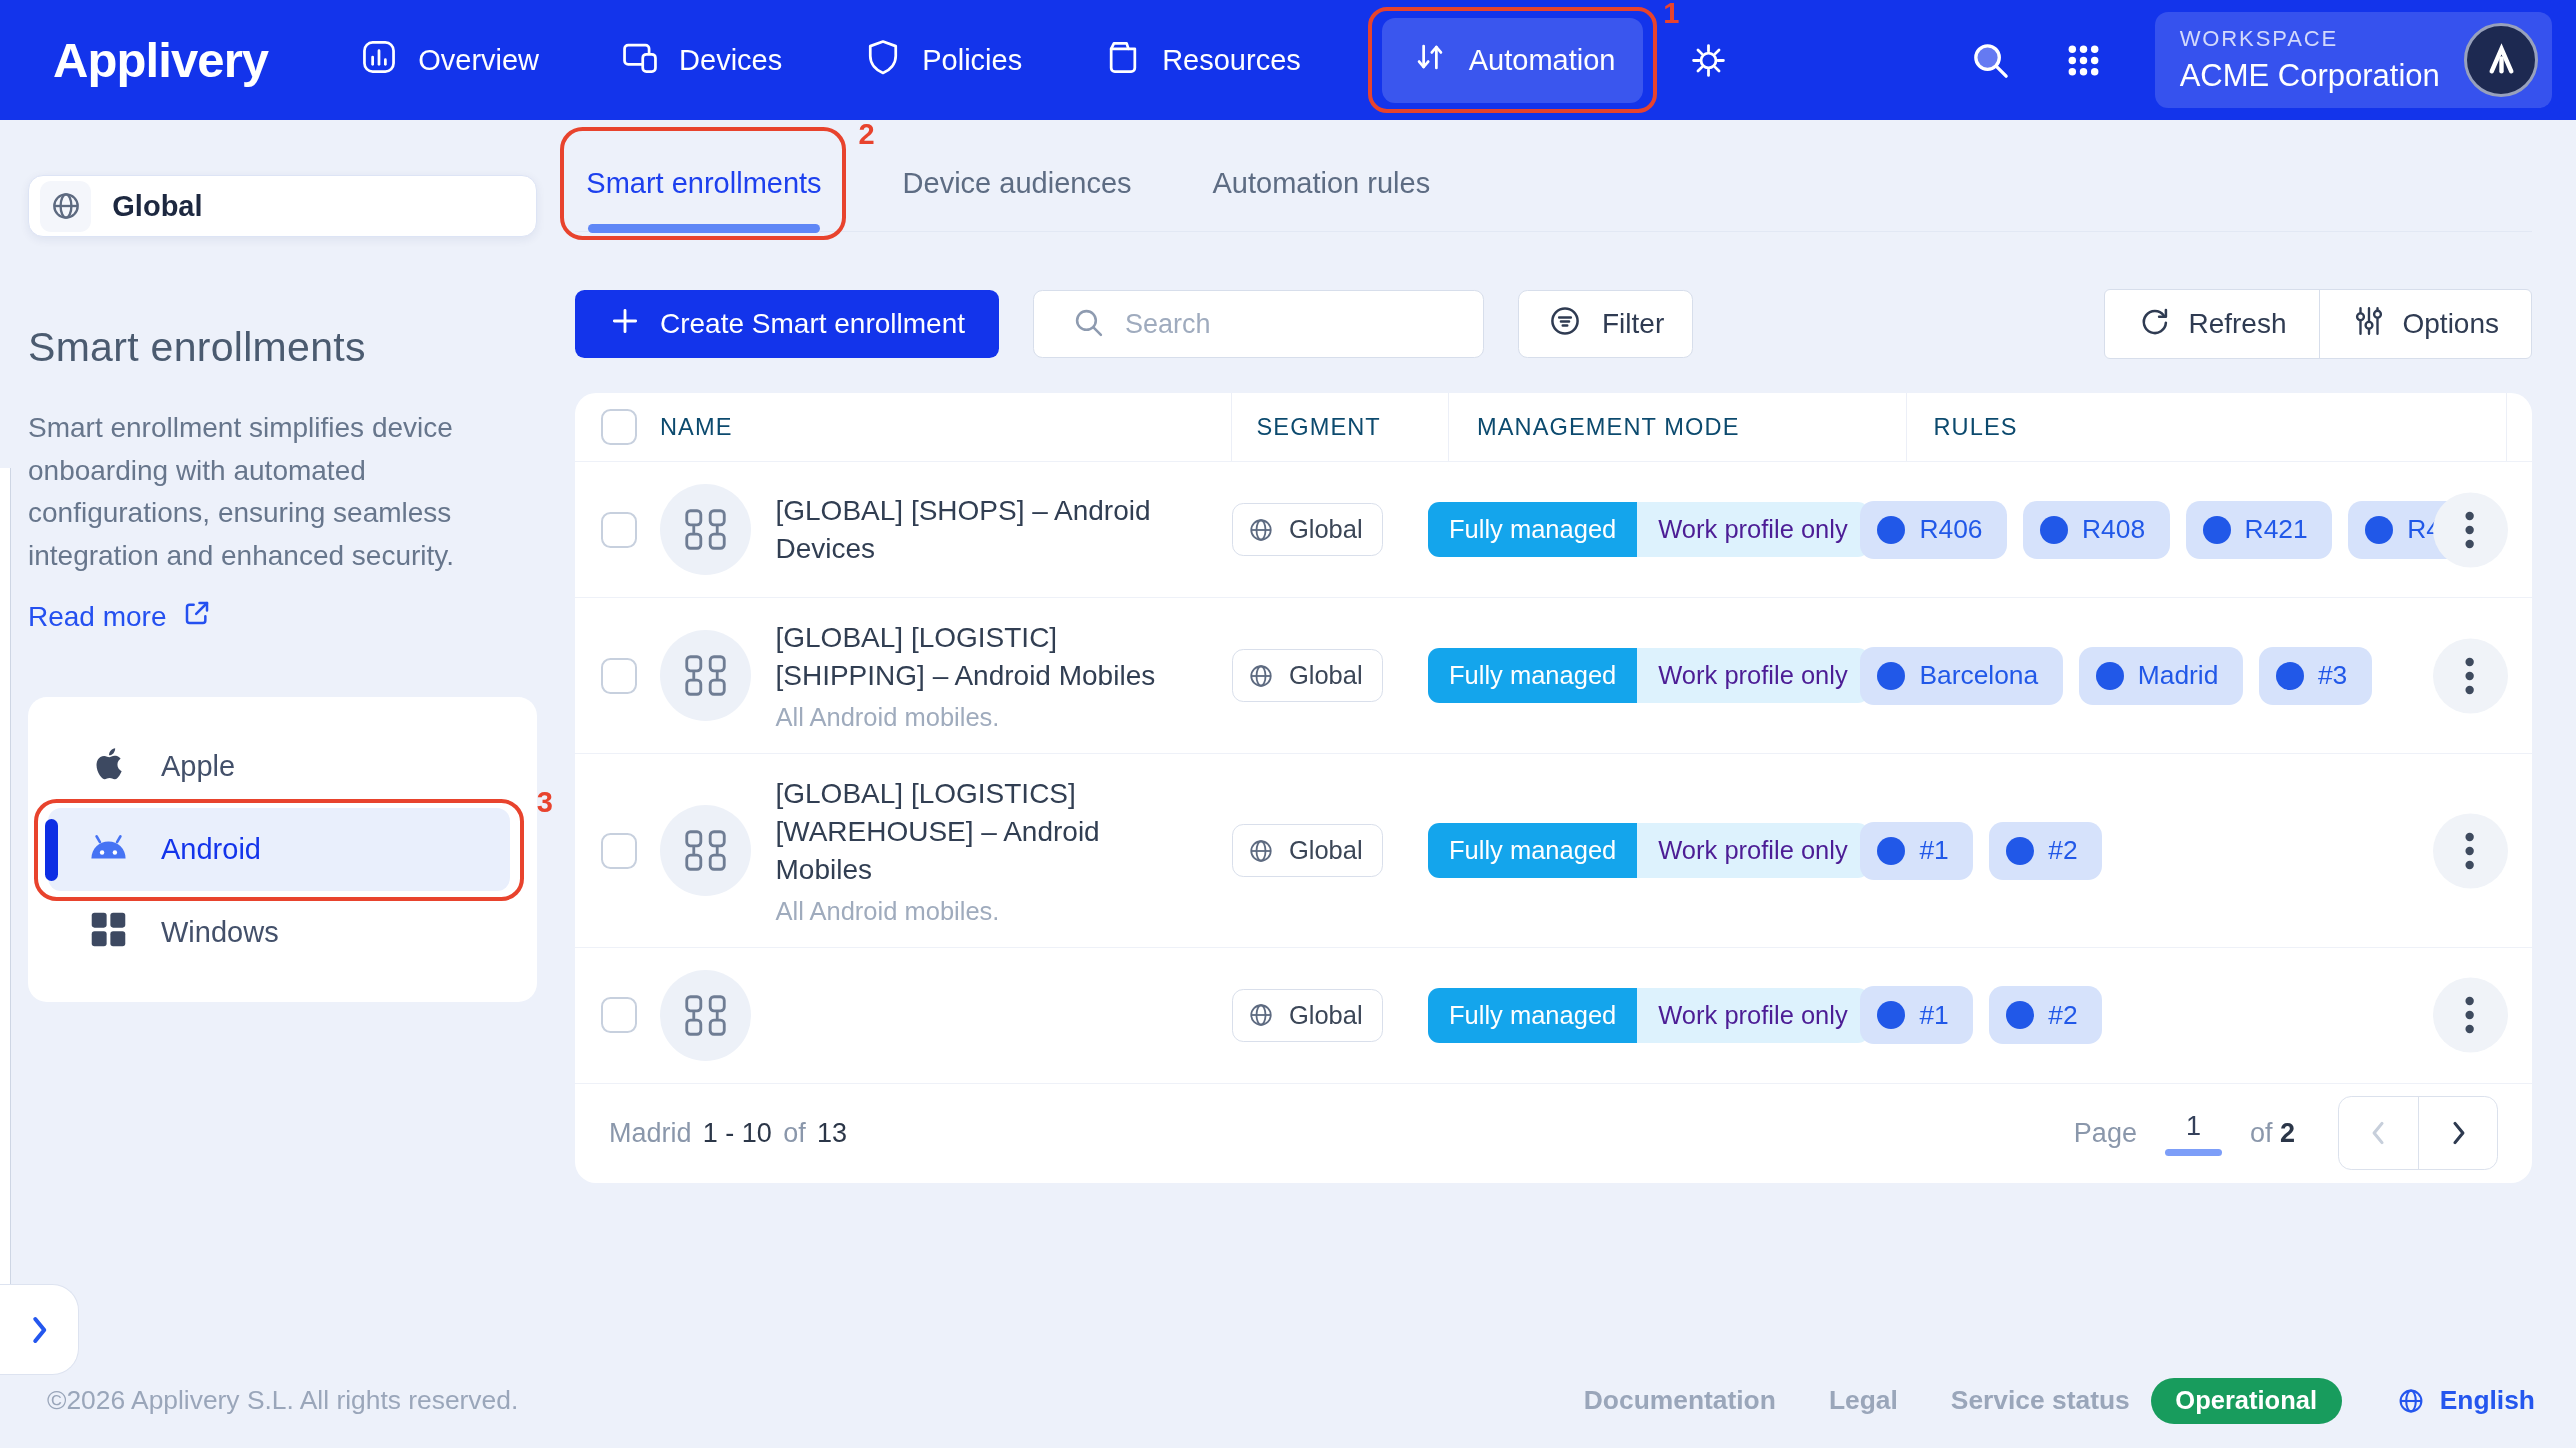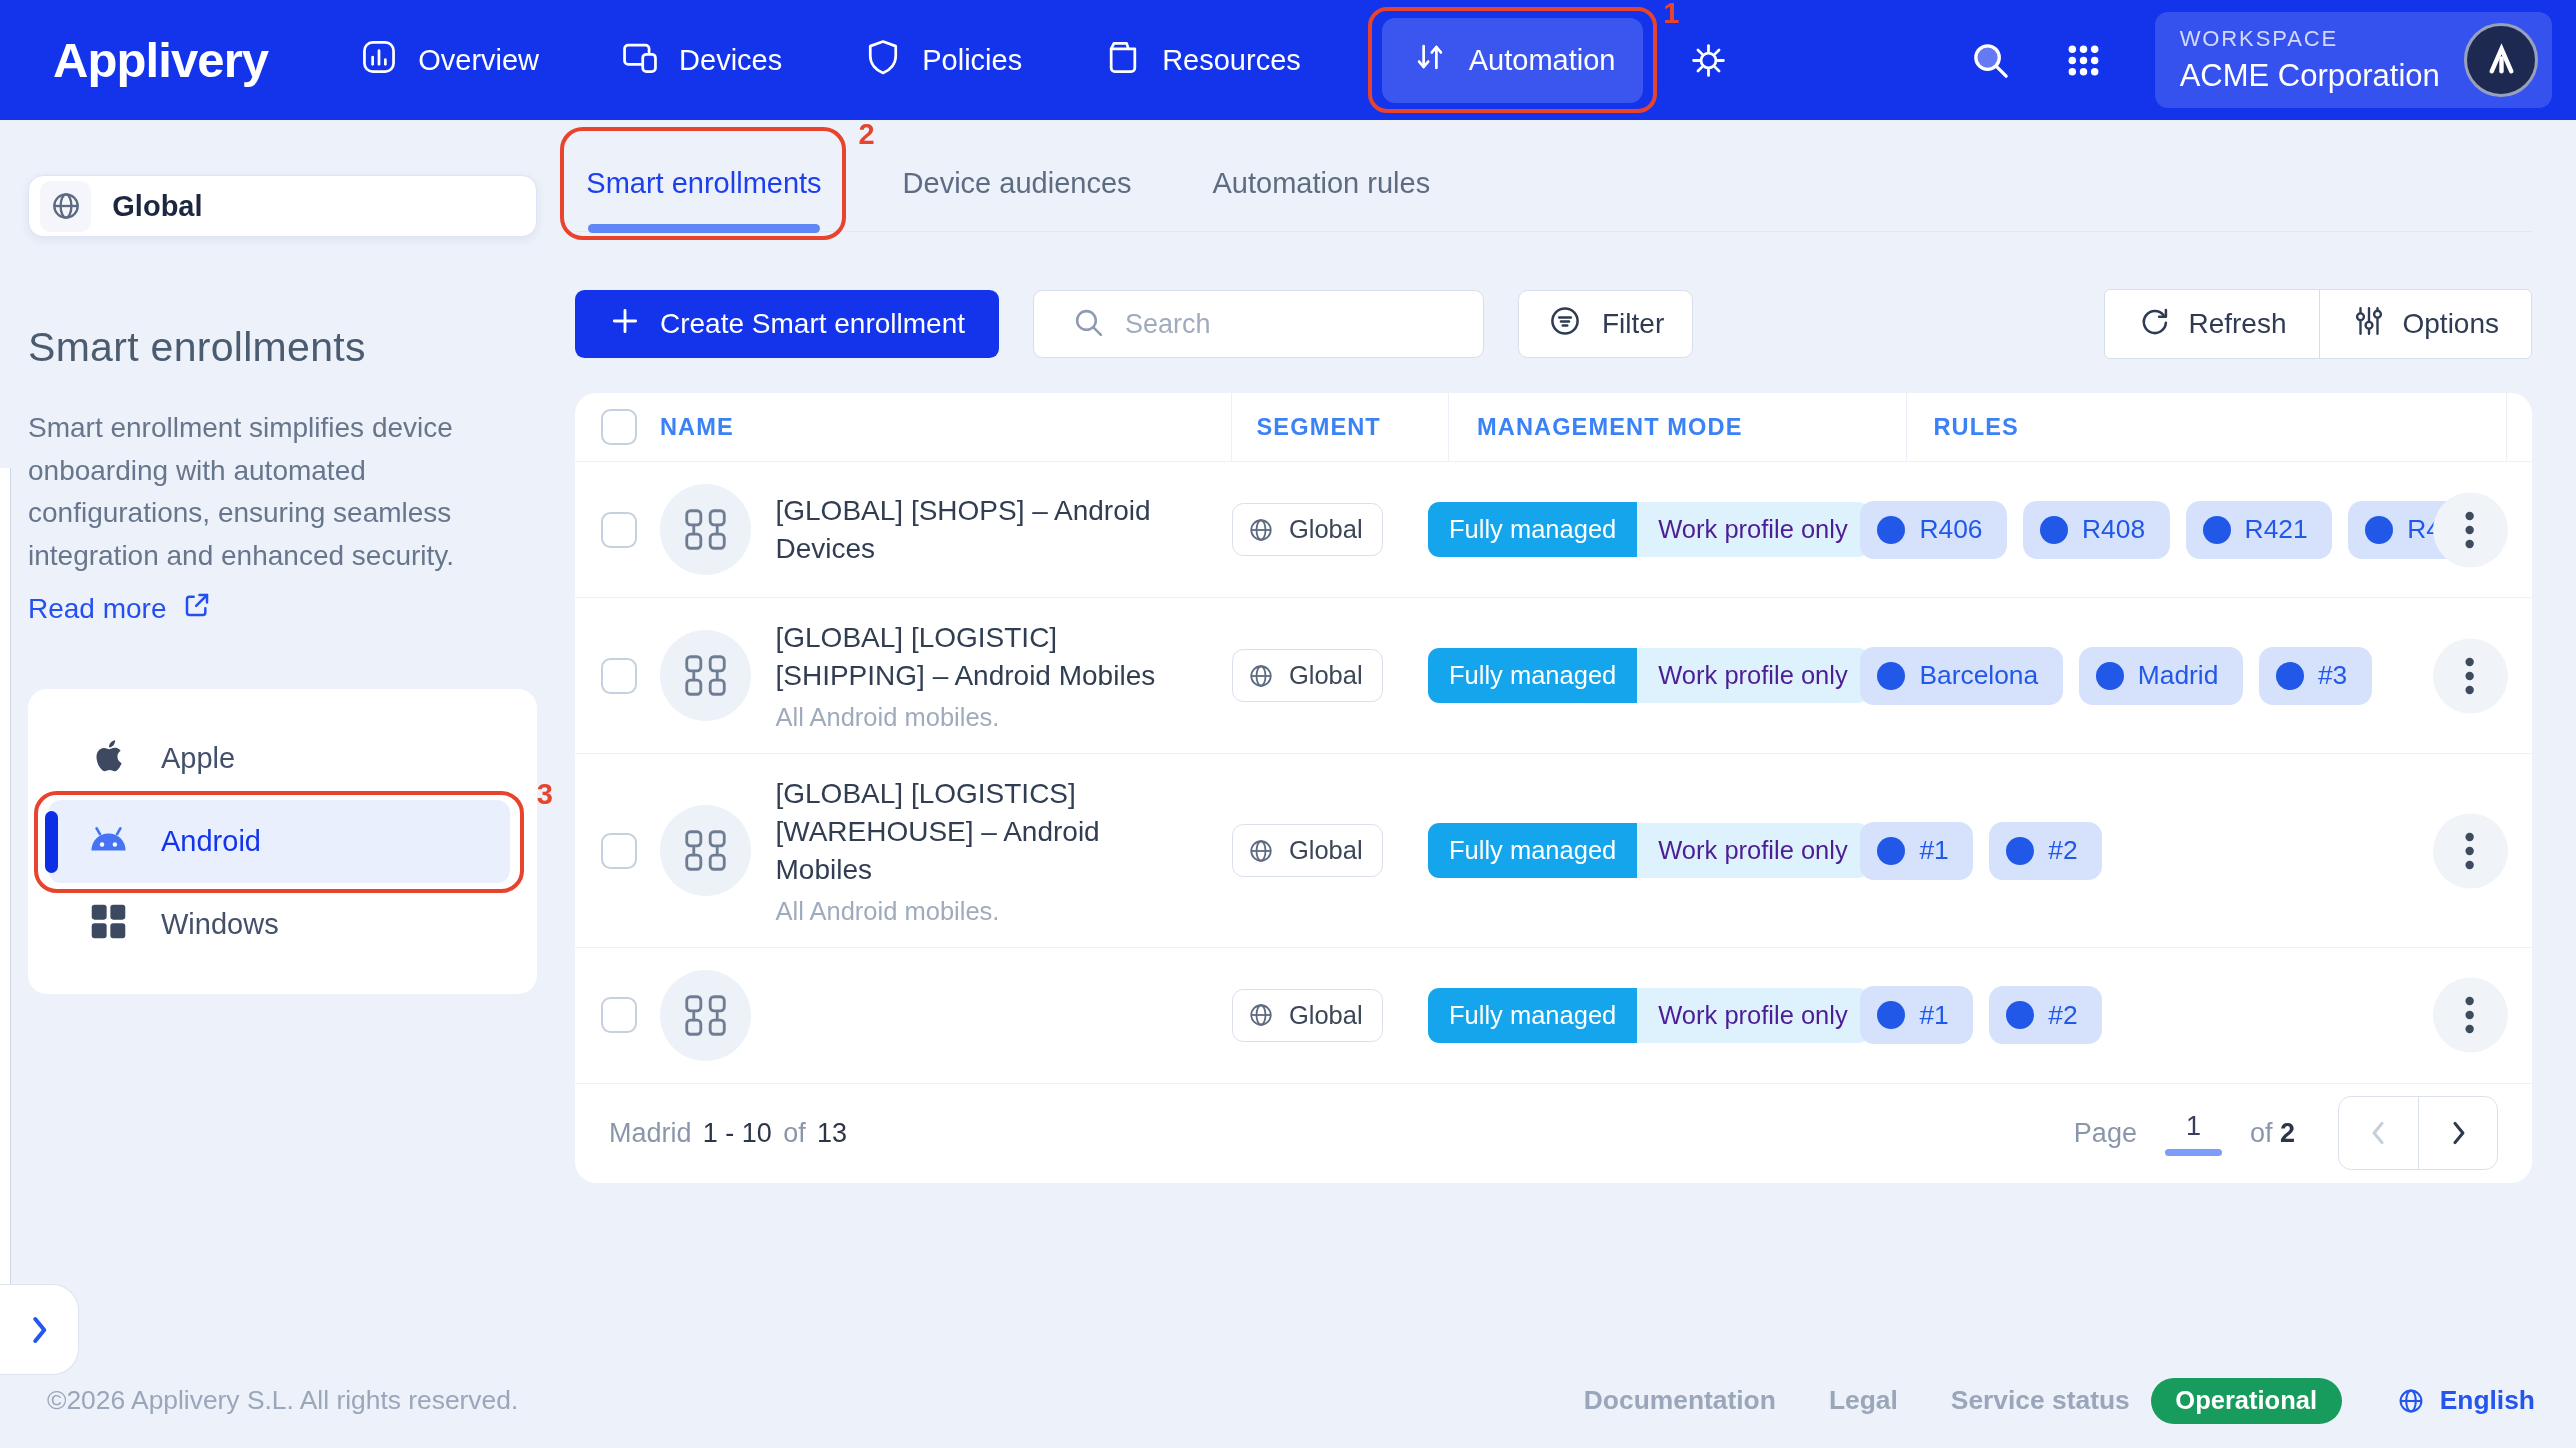--- a/index.html
+++ b/index.html
@@ -48,21 +48,21 @@
   
   .scope-box {
     height:62px; background:#fff; border:1.9px solid #dde4f5; border-radius:15px;
     display:flex; align-items:center; gap:21px; padding:0 11.3px;
     box-shadow:0 2.8px 9.4px rgba(24,44,104,.07); cursor:pointer;
   }
   .scope-icon { width:51px; height:51px; border-radius:11.3px; background:#f4f6fb; display:grid; place-items:center; }
   .scope-label { font-size:29px; color:#1d2840; font-weight:700; }
   .side-title { margin-top:87px; font-size:41px; font-weight:500; color:#4b5b70; letter-spacing:0.3px; }
   .side-desc { margin-top:36px; font-size:28px; line-height:1.52; color:#67768c; }
-  .read-more { margin-top:13px; display:inline-flex; align-items:center; gap:15px; font-size:28px; color:#2450f0; cursor:pointer; }
+  .read-more { margin-top:21px; display:inline-flex; align-items:center; gap:15px; font-size:28px; color:#2450f0; cursor:pointer; }
   .platform-card { margin-top:62px; background:#fff; border-radius:19px; padding:28px 0; position:relative; }
   .platform-item {
     height:83px; display:flex; align-items:center; gap:32px; padding-left:60px;
     font-size:29px; color:#43506a; cursor:pointer; position:relative;
   }
   .platform-item svg { width:41px; height:41px; flex-shrink:0; }
   .platform-item.active {
     margin:0 27px 0 20px; padding-left:40px; background:#e9effc; border-radius:13.2px; color:#1334eb;
   }
   .active-bar { position:absolute; left:-2.8px; top:10.4px; bottom:10.4px; width:12.3px; border-radius:7.5px; background:#0d2ee4; }
@@ -88,21 +88,21 @@
   .search-box input { border:none; outline:none; flex:1; font-size:27px; color:#3a4660; font-family:inherit; background:transparent; }
   .search-box input::placeholder { color:#9fabbe; }
   .btn-light { background:#fff; border:1.9px solid #d7deeb; color:#2f3b52; padding:0 28px; }
   .right-group { margin-left:auto; display:flex; background:#fff; border:1.9px solid #d7deeb; border-radius:6px; overflow:hidden; }
   .group-btn { height:68px; display:flex; align-items:center; gap:17px; padding:0 32px; font-size:28px; color:#2f3b52; cursor:pointer; }
   .group-btn + .group-btn { border-left:1.9px solid #d7deeb; }
 
   
   .card { margin-top:34px; background:#fff; border-radius:21px; overflow:hidden; position:relative; }
   .thead { display:flex; align-items:stretch; height:68px; }
-  .th { display:flex; align-items:center; font-size:23.6px; color:#3b82f6; letter-spacing:1.1px;font-weight:bold; }
+  .th { display:flex; align-items:center; font-size:23.6px; color:#0c4a6e; letter-spacing:1.1px; }
   .th + .th { border-left:1.9px solid #eceff7;margin-left:24px; }
   .col-name { width:632px; padding-left:26.4px; flex-shrink:0; }
   .col-seg { width:193px; padding-left:24.5px; flex-shrink:0; }
   .col-mode { width:434px; padding-left:28px; flex-shrink:0; }
   .col-rules { width:576px; padding-left:26.4px; flex-shrink:0; }
   .col-device { flex:1; padding-left:34px; white-space:nowrap; }
   .checkbox { width:36px; height:36px; border:2.8px solid #c7d0de; border-radius:9.4px; background:#fff; flex-shrink:0; cursor:pointer; }
   .thead .checkbox { margin-right:22.6px; }
 
   .trow { display:flex; align-items:center; border-top:1.9px solid #eef1f8; padding:21px 0; position:relative; min-height:136px; }

